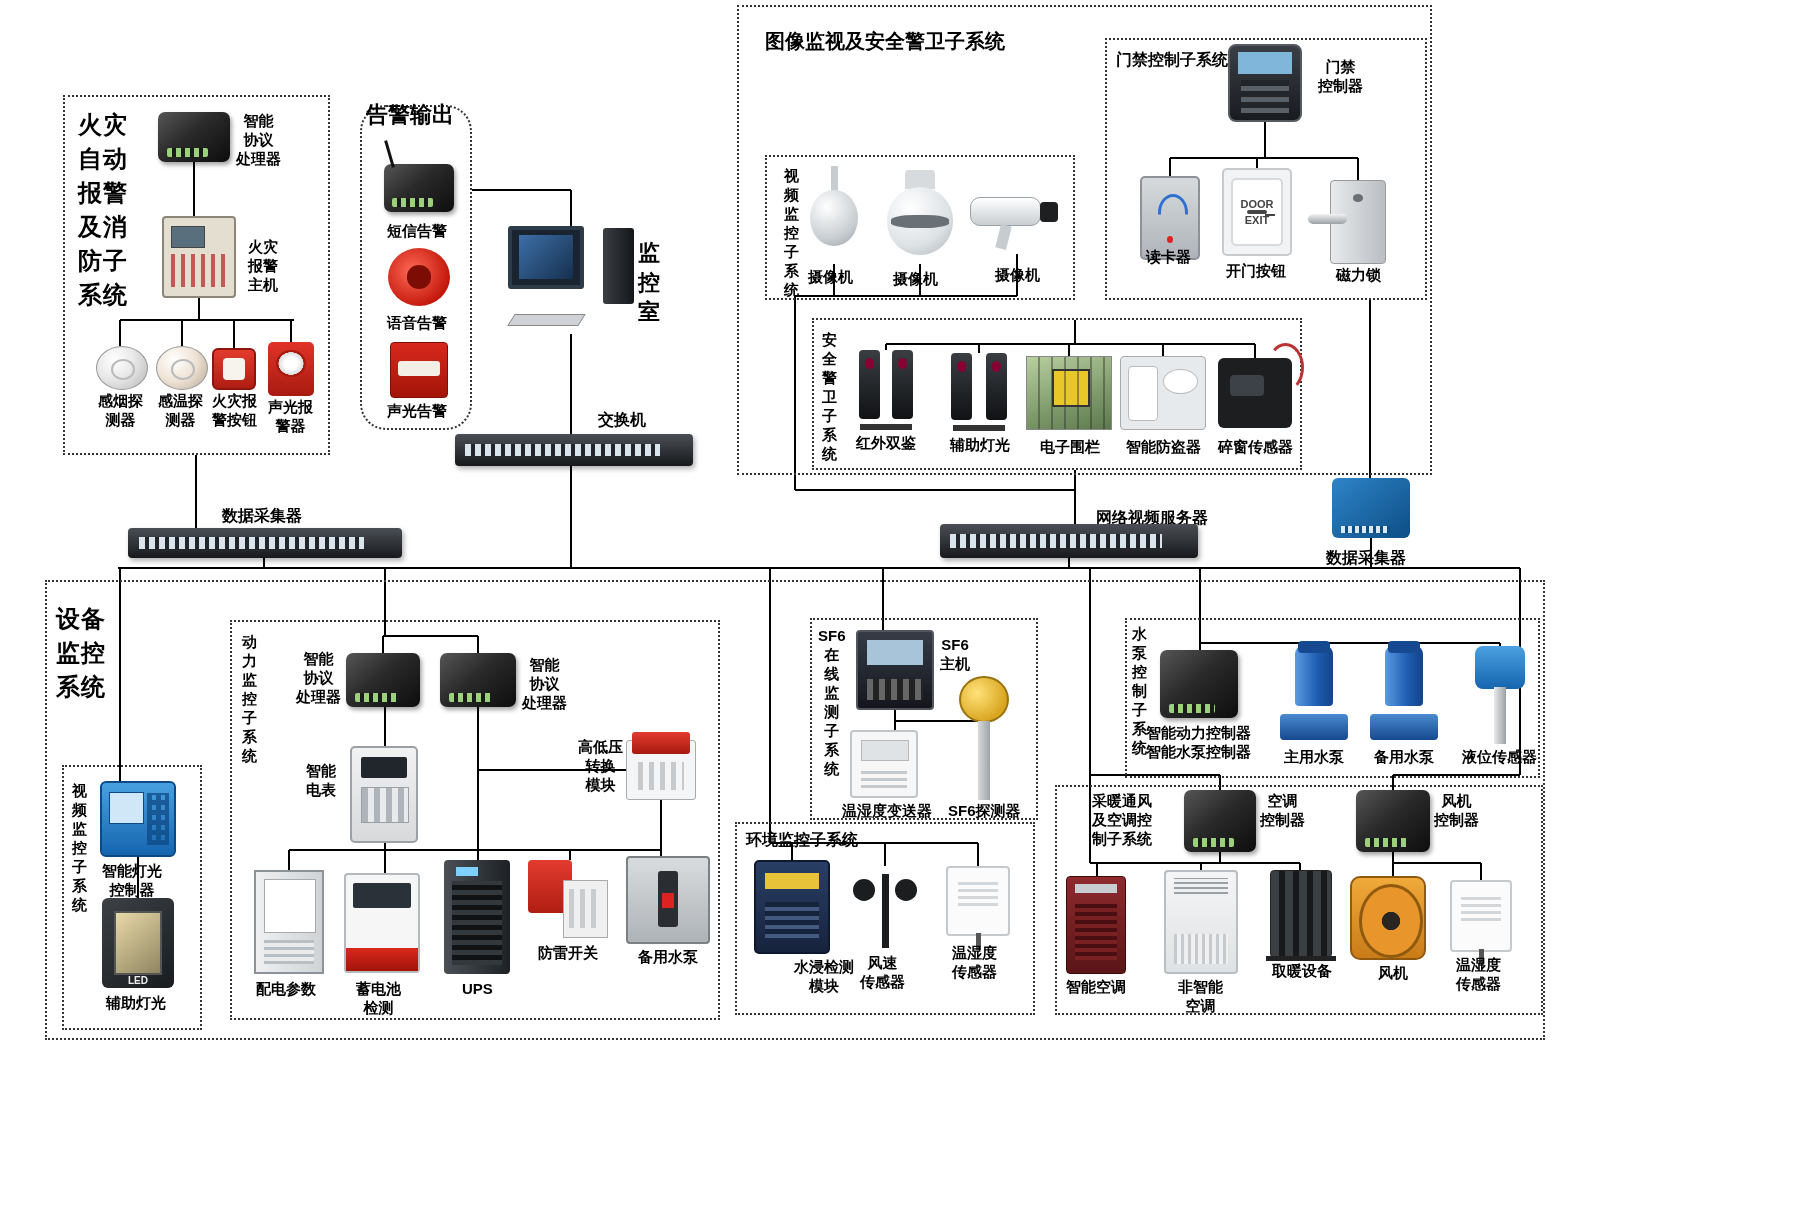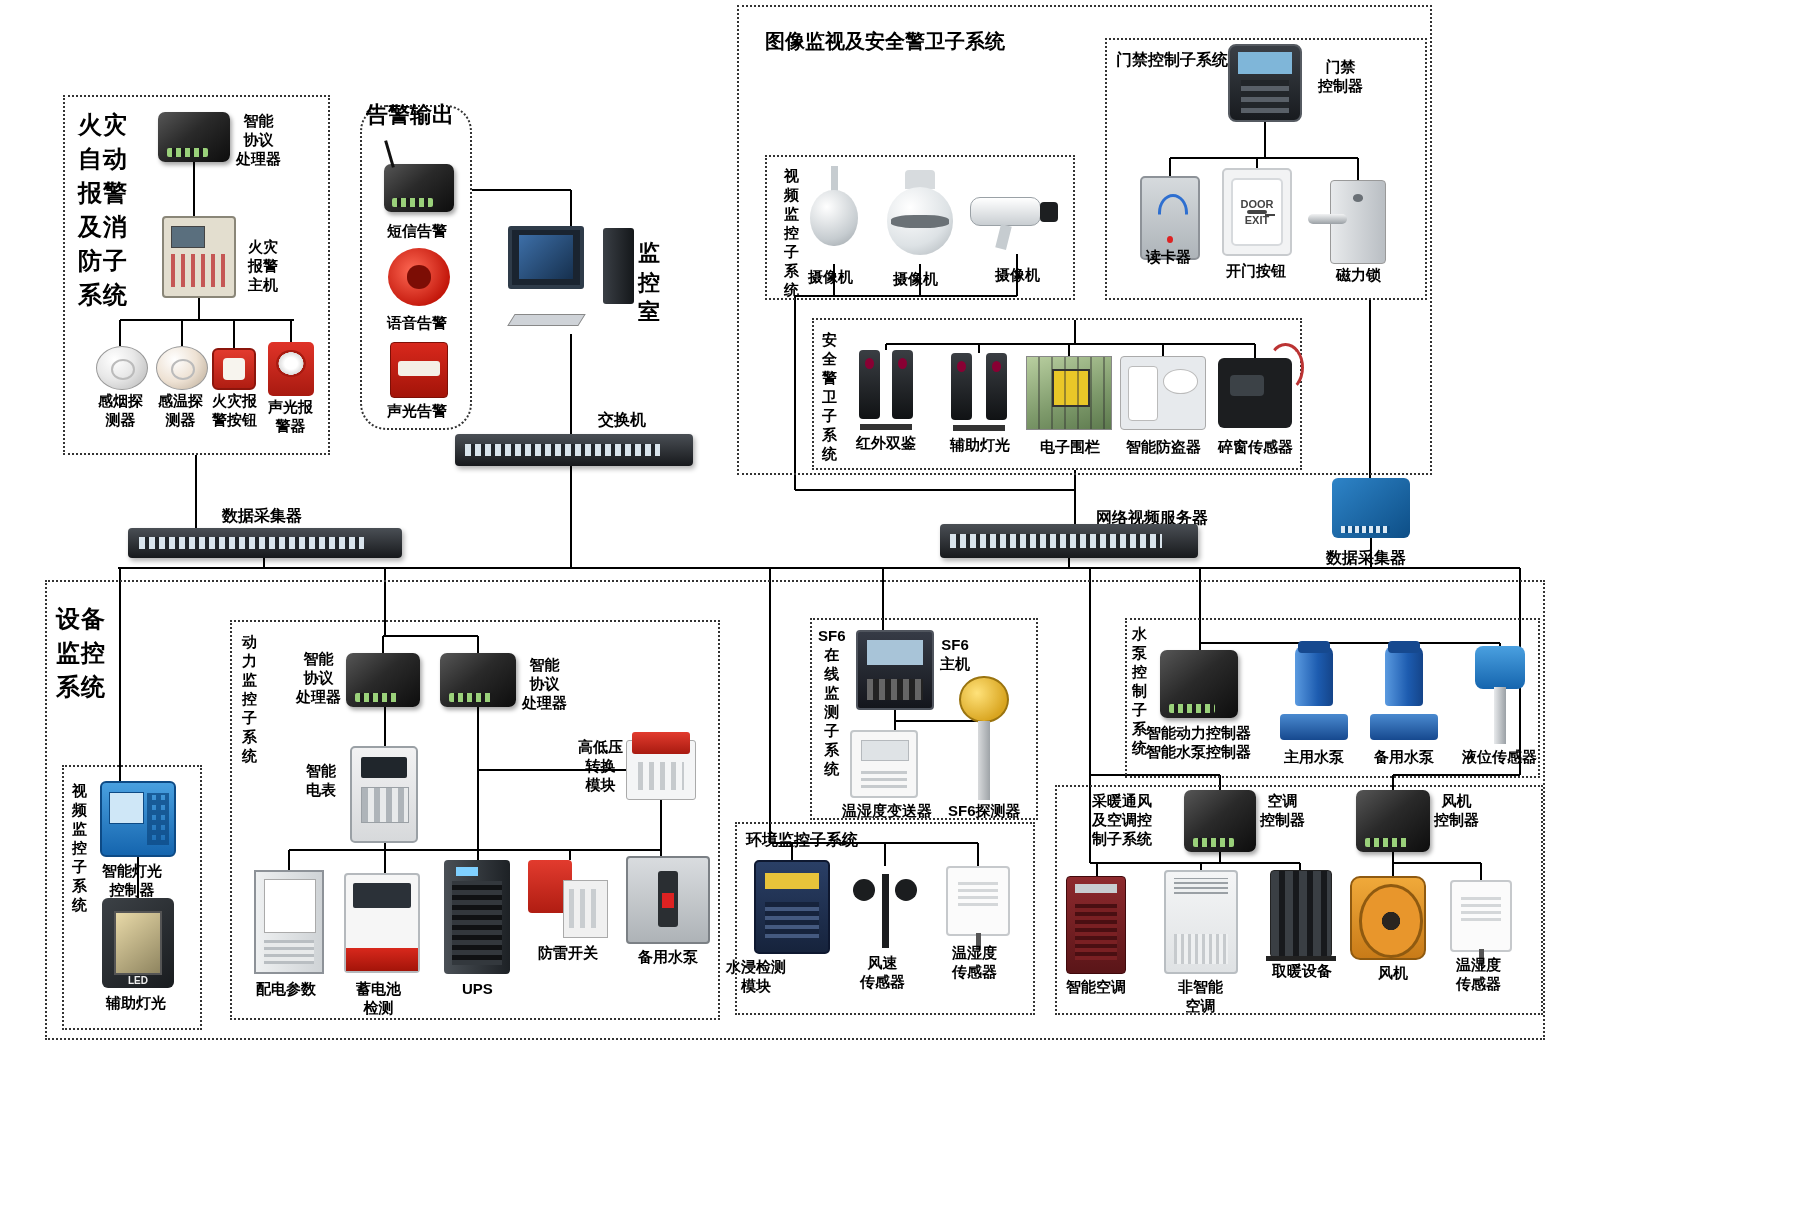--- a/index.html
+++ b/index.html
@@ -374,21 +374,21 @@
 主机</div>
 <div class="dev thtrans" style="left:850px;top:730px;width:68px;height:68px"></div>
 <div class="lbl" style="left:842px;top:802px">温湿度变送器</div>
 <div class="dev" style="left:956px;top:676px;width:56px;height:124px">
   <div class="sf6head"></div>
   <div class="sf6stem"></div>
 </div>
 <div class="lbl" style="left:948px;top:802px">SF6探测器</div>
 
 <div class="dev watermod" style="left:754px;top:860px;width:76px;height:94px"></div>
-<div class="lbl" style="left:726px;top:958px">水浸检测
+<div class="lbl" style="left:794px;top:958px">水浸检测
 模块</div>
 <div class="dev" style="left:850px;top:866px;width:70px;height:84px">
   <div class="wcupL"></div>
   <div class="wcupR"></div>
   <div class="wpole"></div>
 </div>
 <div class="lbl" style="left:860px;top:954px">风速
 传感器</div>
 <div class="dev thsens" style="left:946px;top:866px;width:64px;height:70px"></div>
 <div class="lbl" style="left:952px;top:944px">温湿度

